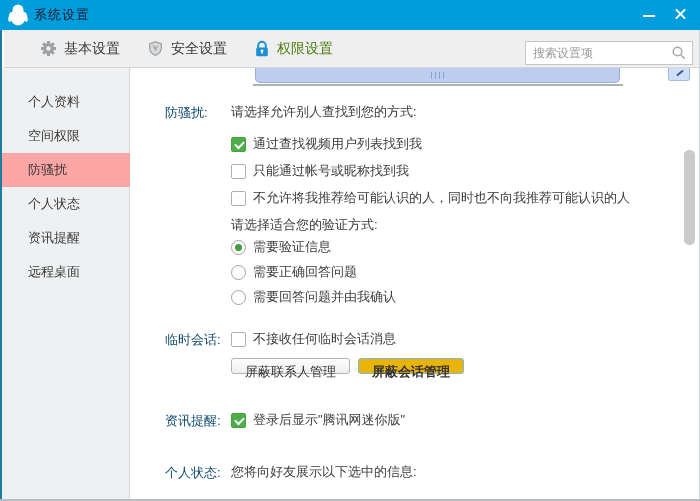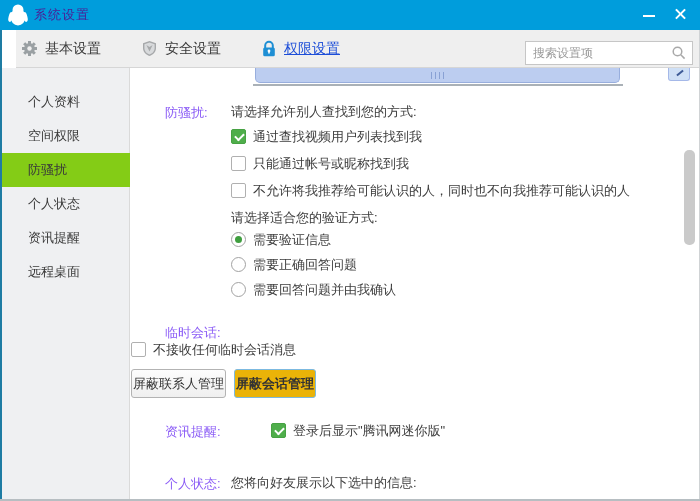--- a/index.html
+++ b/index.html
@@ -2,50 +2,50 @@
 <html><head>
 <meta charset="utf-8">
 <style>
   * { margin:0; padding:0; box-sizing:border-box; }
   body { font-family:"Liberation Sans","DejaVu Sans",sans-serif; background:#888; }
   .window { position:relative; width:700px; height:501px; background:#fff; overflow:hidden; }
 
   
   .titlebar { position:absolute; left:0; top:0; right:0; height:30px; background:#009ddc;
               display:flex; align-items:center; padding-left:8px; }
-  .titlebar .app-title { color:#4c1d95; font-size:13px; margin-left:6px; letter-spacing:1px; }
+  .titlebar .app-title { color:#0f172a; font-size:13px; margin-left:6px; letter-spacing:1px; }
   .win-btn { position:absolute; top:0; width:30px; height:28px; cursor:pointer; }
   .win-btn.min { right:36px; }
   .win-btn.close { right:4px; }
   .win-btn .bar { position:absolute; left:9px; top:15px; width:12px; height:2px; background:#fff; }
   .win-btn .x1, .win-btn .x2 { position:absolute; left:8px; top:13px; width:13px; height:2px; background:#fff; }
   .win-btn .x1 { transform:rotate(45deg); }
   .win-btn .x2 { transform:rotate(-45deg); }
 
   
-  .tabbar { position:absolute; left:16px; top:30px; right:0; height:38px; background:#efefef;
-            border-bottom:1px solid #d6d6d6; display:flex; align-items:center; padding-left:5px;gap:13px; }
+  .tabbar { position:absolute; left:4px; top:30px; right:0; height:38px; background:#efefef;
+            border-bottom:1px solid #d6d6d6; display:flex; align-items:center; padding-left:36px; }
   .tab { display:flex; align-items:center; margin-right:27px; cursor:pointer; }
   .tab .ticon { display:inline-flex; margin-right:7px; }
   .tab .tlabel { font-size:14px; color:#3a3a3a; }
-  .tab.active .tlabel { color:#1d4ed8;text-decoration:underline; }
+  .tab.active .tlabel { color:#4d7c0f; }
 
   .searchbox { position:absolute; right:7px; top:41px; width:168px; height:24px;
                background:#fff; border:1px solid #c6c6c6; display:flex; align-items:center; }
   .searchbox input { flex:1; border:none; outline:none; font-size:12px; color:#555;
                      padding:0 4px 0 7px; background:transparent; width:130px;
                      font-family:"Liberation Sans","DejaVu Sans",sans-serif; }
   .searchbox input::placeholder { color:#9a9a9a; }
   .searchbox .mag { margin-right:5px; display:inline-flex; }
 
   
   .sidebar { position:absolute; left:0; top:68px; bottom:0; width:130px; background:#eff0f2;
              border-right:1px solid #dadada; padding-top:17px; }
   .side-item { height:34px; line-height:34px; padding-left:28px; font-size:13px; color:#3a3a3a; cursor:pointer; }
-  .side-item.selected { background:#84cc16; width:130px; }
+  .side-item.selected { background:#fca5a5; width:130px; }
 
   
   .content { position:absolute; left:131px; top:68px; right:0; bottom:0; background:#fff;
              font-size:13px; color:#3d3d3d; overflow:hidden; }
 
   .hscroll { position:absolute; left:124px; top:0; width:365px; height:15px;
              background:#bccdf0; border:1px solid #98aedd; border-top:none;
              border-radius:0 0 5px 5px; }
   .hscroll .grip { position:absolute; left:50%; top:4px; width:14px; height:7px;
                    margin-left:-7px; display:flex; justify-content:space-between; }
@@ -55,53 +55,53 @@
                 background:#cfe0f6; border:1px solid #a5b8e8; border-top:none;
                 border-radius:0 0 3px 3px; }
   .corner-btn i { position:absolute; left:7px; top:4px; width:8px; height:2px;
                   background:#3d5a96; transform:rotate(-40deg); }
 
   .vscroll-thumb { position:absolute; right:5px; top:82px; width:11px; height:95px;
                    background:#cacaca; border-radius:5px; }
 
   .sections { padding-top:36px; }
   .section { display:flex; }
-  .sec-label { width:66px; margin-left:34px; flex-shrink:0; color:#8b5cf6; }
+  .sec-label { width:66px; margin-left:34px; flex-shrink:0; color:#0c4a6e; }
   .sec-body { flex:1; }
 
-  .intro { height:16px; line-height:16px; margin-bottom:9px; }
+  .intro { height:16px; line-height:16px; margin-bottom:16px; }
   .intro.tight { margin-bottom:6px; }
 
-  .cb-row, .rd-row { position:relative; display:flex; height:16px; cursor:pointer; }
+  .cb-row, .rd-row { position:relative; display:flex; align-items:center; height:16px; cursor:pointer; }
   .cb-row { margin-bottom:11px; }
   .rd-row { margin-bottom:9px; }
   .cb-row .txt, .rd-row .txt { margin-left:7px; line-height:16px; }
 
   .checkbox { width:15px; height:15px; border:1px solid #b0b0b0; background:#fff;
               border-radius:2px; position:relative; flex-shrink:0; }
   .checkbox.checked { background:#4fae4b; border-color:#47a243; }
   .checkbox.checked::after { content:""; position:absolute; left:3px; top:3px; width:7px; height:4px;
               border-left:2px solid #fff; border-bottom:2px solid #fff; transform:rotate(-45deg); }
 
   .radio { width:15px; height:15px; border:1px solid #a2a2a2; border-radius:50%;
            background:#fff; position:relative; flex-shrink:0; }
   .radio.selected::after { content:""; position:absolute; left:3px; top:3px; width:7px; height:7px;
            border-radius:50%; background:#3f9e3f; }
 
   .highlight-ellipse { position:absolute; left:-11px; top:-6px; width:134px; height:22px;
            border:5px solid #c01f5c; border-radius:16px; pointer-events:none; opacity:.96; }
 
   .btn-row { display:flex; margin-top:2px; height:27px; }
-  .btn { height:29px; padding:0 1px; font-size:13px; color:#333; line-height:25px;
+  .btn { height:16px; padding:0 13px; font-size:13px; color:#333; line-height:25px;
          border:1px solid #b3b3b3; border-radius:3px; background:linear-gradient(#fdfdfd,#efefef);
          margin-right:8px; cursor:pointer; }
   .btn.hl { background:#eab308; border-color:#7cb9e0;font-weight:bold; }
 
-  .gap-temp { margin-top:17px;flex-direction:column; }
-  .gap-news { margin-top:27px;gap:40px; }
+  .gap-temp { margin-top:17px; }
+  .gap-news { margin-top:27px; }
   .gap-status { margin-top:25px; }
 
   
   .chrome-left { position:absolute; left:0; top:30px; bottom:0; width:2px; background:#1e7ca3; z-index:9; }
   .chrome-bottom { position:absolute; left:0; right:0; bottom:0; height:2px; background:#b7bec2; z-index:9; }
   .chrome-right { position:absolute; right:0; top:30px; bottom:0; width:1px; background:#d0d3d5; z-index:9; }
 </style>
 </head>
 <body>
 

